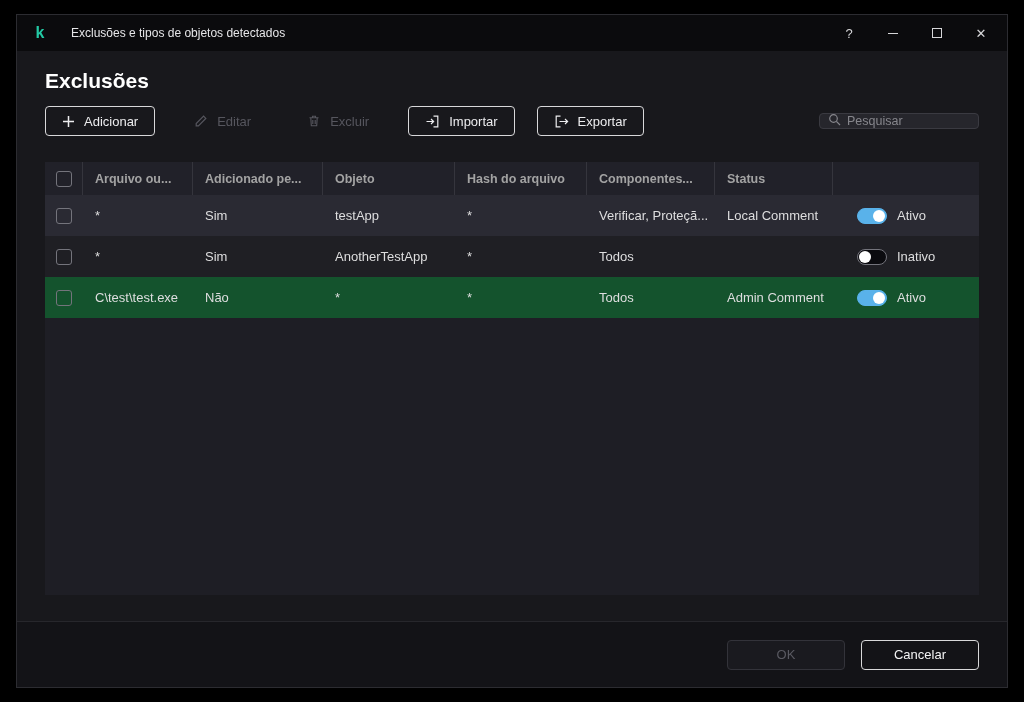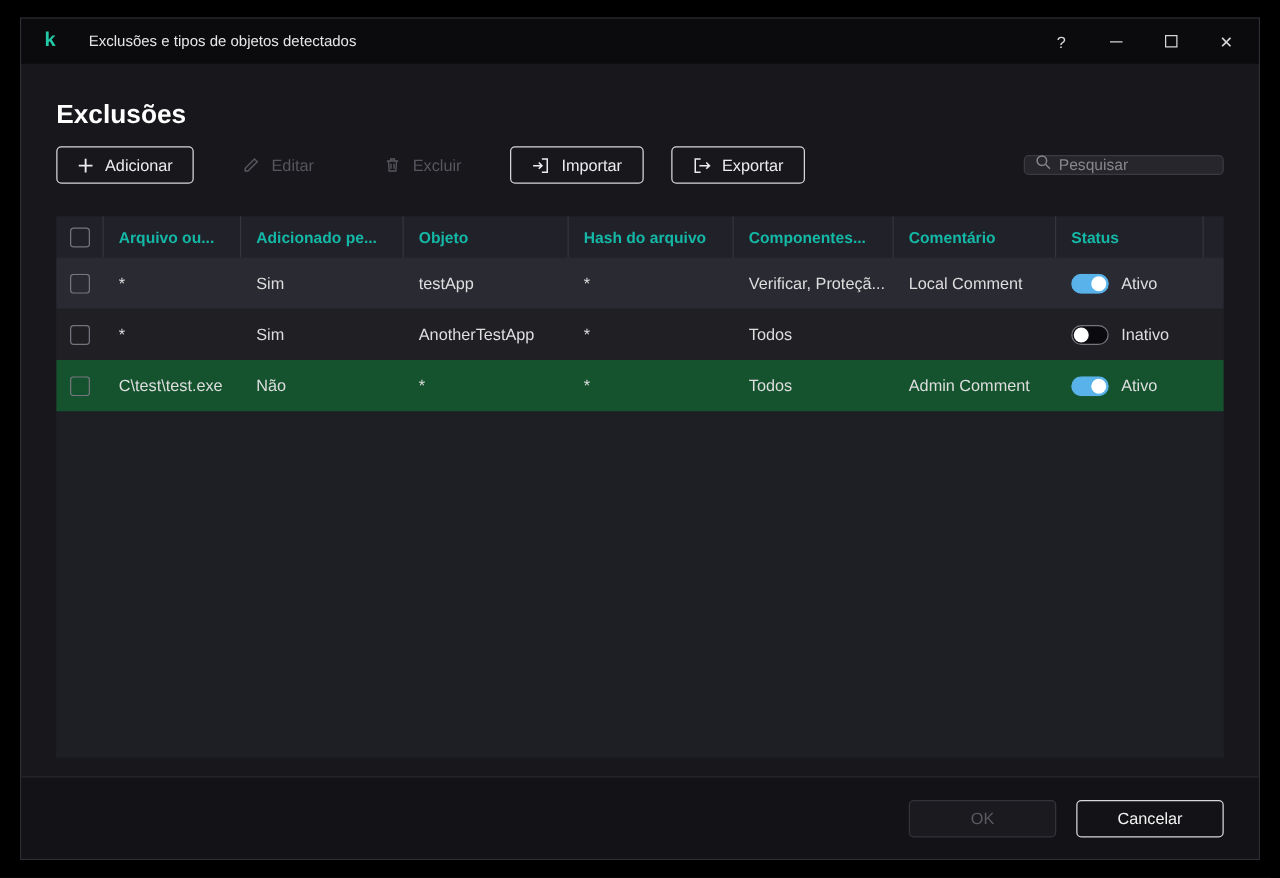--- a/index.html
+++ b/index.html
@@ -14,21 +14,21 @@
   .logo { width:18px; height:18px; display:flex; align-items:center; justify-content:center;
           color:#23c9a4; font-weight:700; font-size:16px; line-height:1; }
   .wtitle { color:#e6e6e8; font-size:12px; margin-left:22px; }
   .tb-controls { margin-left:auto; display:flex; align-items:center; }
   .tb-btn { width:44px; height:36px; display:flex; align-items:center; justify-content:center;
             color:#d6d6d8; font-size:13px; background:transparent; border:none; }
   .min-glyph { width:10px; border-top:1.5px solid #d6d6d8; display:inline-block; }
   .max-glyph { width:10px; height:10px; border:1.2px solid #d6d6d8; display:inline-block; }
 
   
-  .content { flex:1 1 auto; display:flex; flex-direction:column; padding:14px 28px; overflow:hidden; }
+  .content { flex:1 1 auto; display:flex; flex-direction:column; padding:3px 28px; overflow:hidden; }
   .heading { margin-top:14px; color:#ffffff; font-size:21px; font-weight:700; line-height:26px; }
 
   .toolbar { margin-top:12px; display:flex; align-items:center; height:30px; }
   .btn { height:30px; display:inline-flex; align-items:center; gap:9px; padding:0 16px;
          border-radius:4px; font-size:13px; border:1px solid transparent;
          background:transparent; color:#ededef; cursor:default; }
   .btn.outline { border-color:#d8d8da; }
   .btn.disabled { color:#56565e; }
   .btn + .btn { margin-left:22px; }
   .btn svg { display:block; }
@@ -37,21 +37,21 @@
             border:1px solid #3a3a41; border-radius:4px; display:flex; align-items:center;
             padding:0 8px; gap:6px; }
   .search input { background:transparent; border:none; outline:none; color:#d8d8da;
                   font-size:12.5px; width:100%; }
   .search input::placeholder { color:#86868c; }
 
   
   .table { margin-top:26px; height:433px; display:flex; flex-direction:column;
            background:#1e1e25; overflow:hidden; }
   .thead { display:flex; height:33px; background:#212129; flex:0 0 auto; align-items:stretch; }
-  .th { display:flex; align-items:center; padding:0 12px; color:#14b8a6; font-size:12.5px;
+  .th { display:flex; align-items:center; padding:0 12px; color:#a3a3a3; font-size:12.5px;
         font-weight:700; border-right:1px solid #35353d; white-space:nowrap; overflow:hidden; }
   .tr { display:flex; height:41px; flex:0 0 auto; align-items:center; }
   .tr.r0 { background:#2a2a33; }
   .tr.r1 { background:#1f1f24; }
   .tr.r2 { background:#14532d; }
   .td { padding:0 12px; color:#dededf; font-size:13px; white-space:nowrap; overflow:hidden; }
   .col-check { width:38px; display:flex; align-items:center; justify-content:center; padding:0; }
   .col-1 { width:110px; } .col-2 { width:130px; } .col-3 { width:132px; }
   .col-4 { width:132px; } .col-5 { width:128px; } .col-6 { width:130px; }
   .col-7 { width:118px; } .col-fill { flex:1 1 auto; border-right:none; padding:0; }
@@ -157,21 +157,20 @@
     <div class="table">
       <div class="thead">
         <div class="th col-check">
           <span class="checkbox"></span>
         </div>
         <div class="th col-1">Arquivo ou...</div>
         <div class="th col-2">Adicionado pe...</div>
         <div class="th col-3">Objeto</div>
         <div class="th col-4">Hash do arquivo</div>
         <div class="th col-5">Componentes...</div>
-        <div class="th col-6">Comentário</div>
         <div class="th col-7">Status</div>
         <div class="th col-fill"></div>
       </div>
 
       <div class="tr r0">
         <div class="td col-check">
             <span class="checkbox"></span>
           </div>
         <div class="td col-1">*</div>
         <div class="td col-2">Sim</div>

